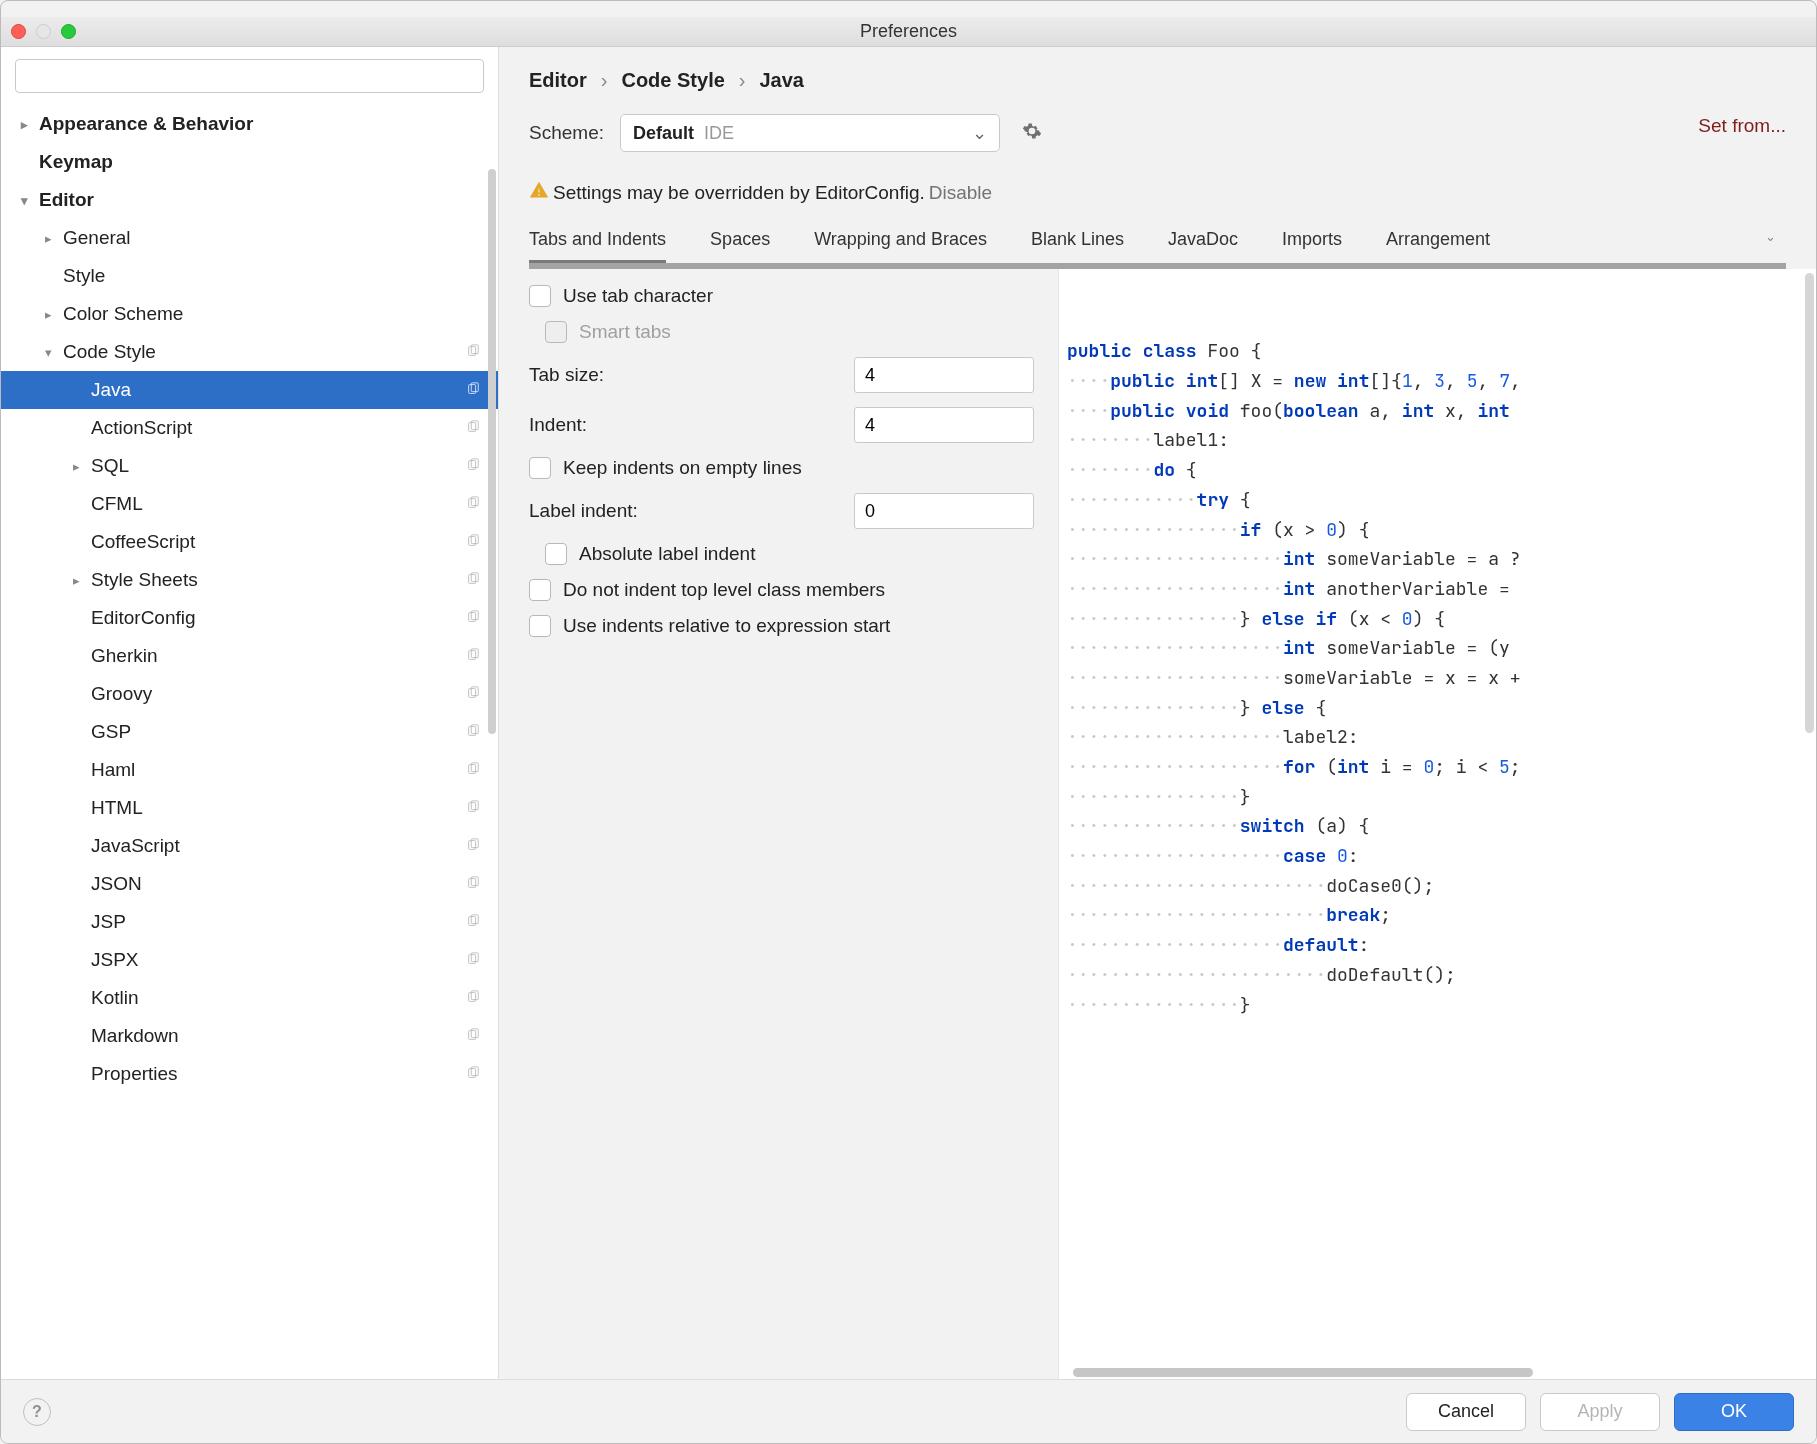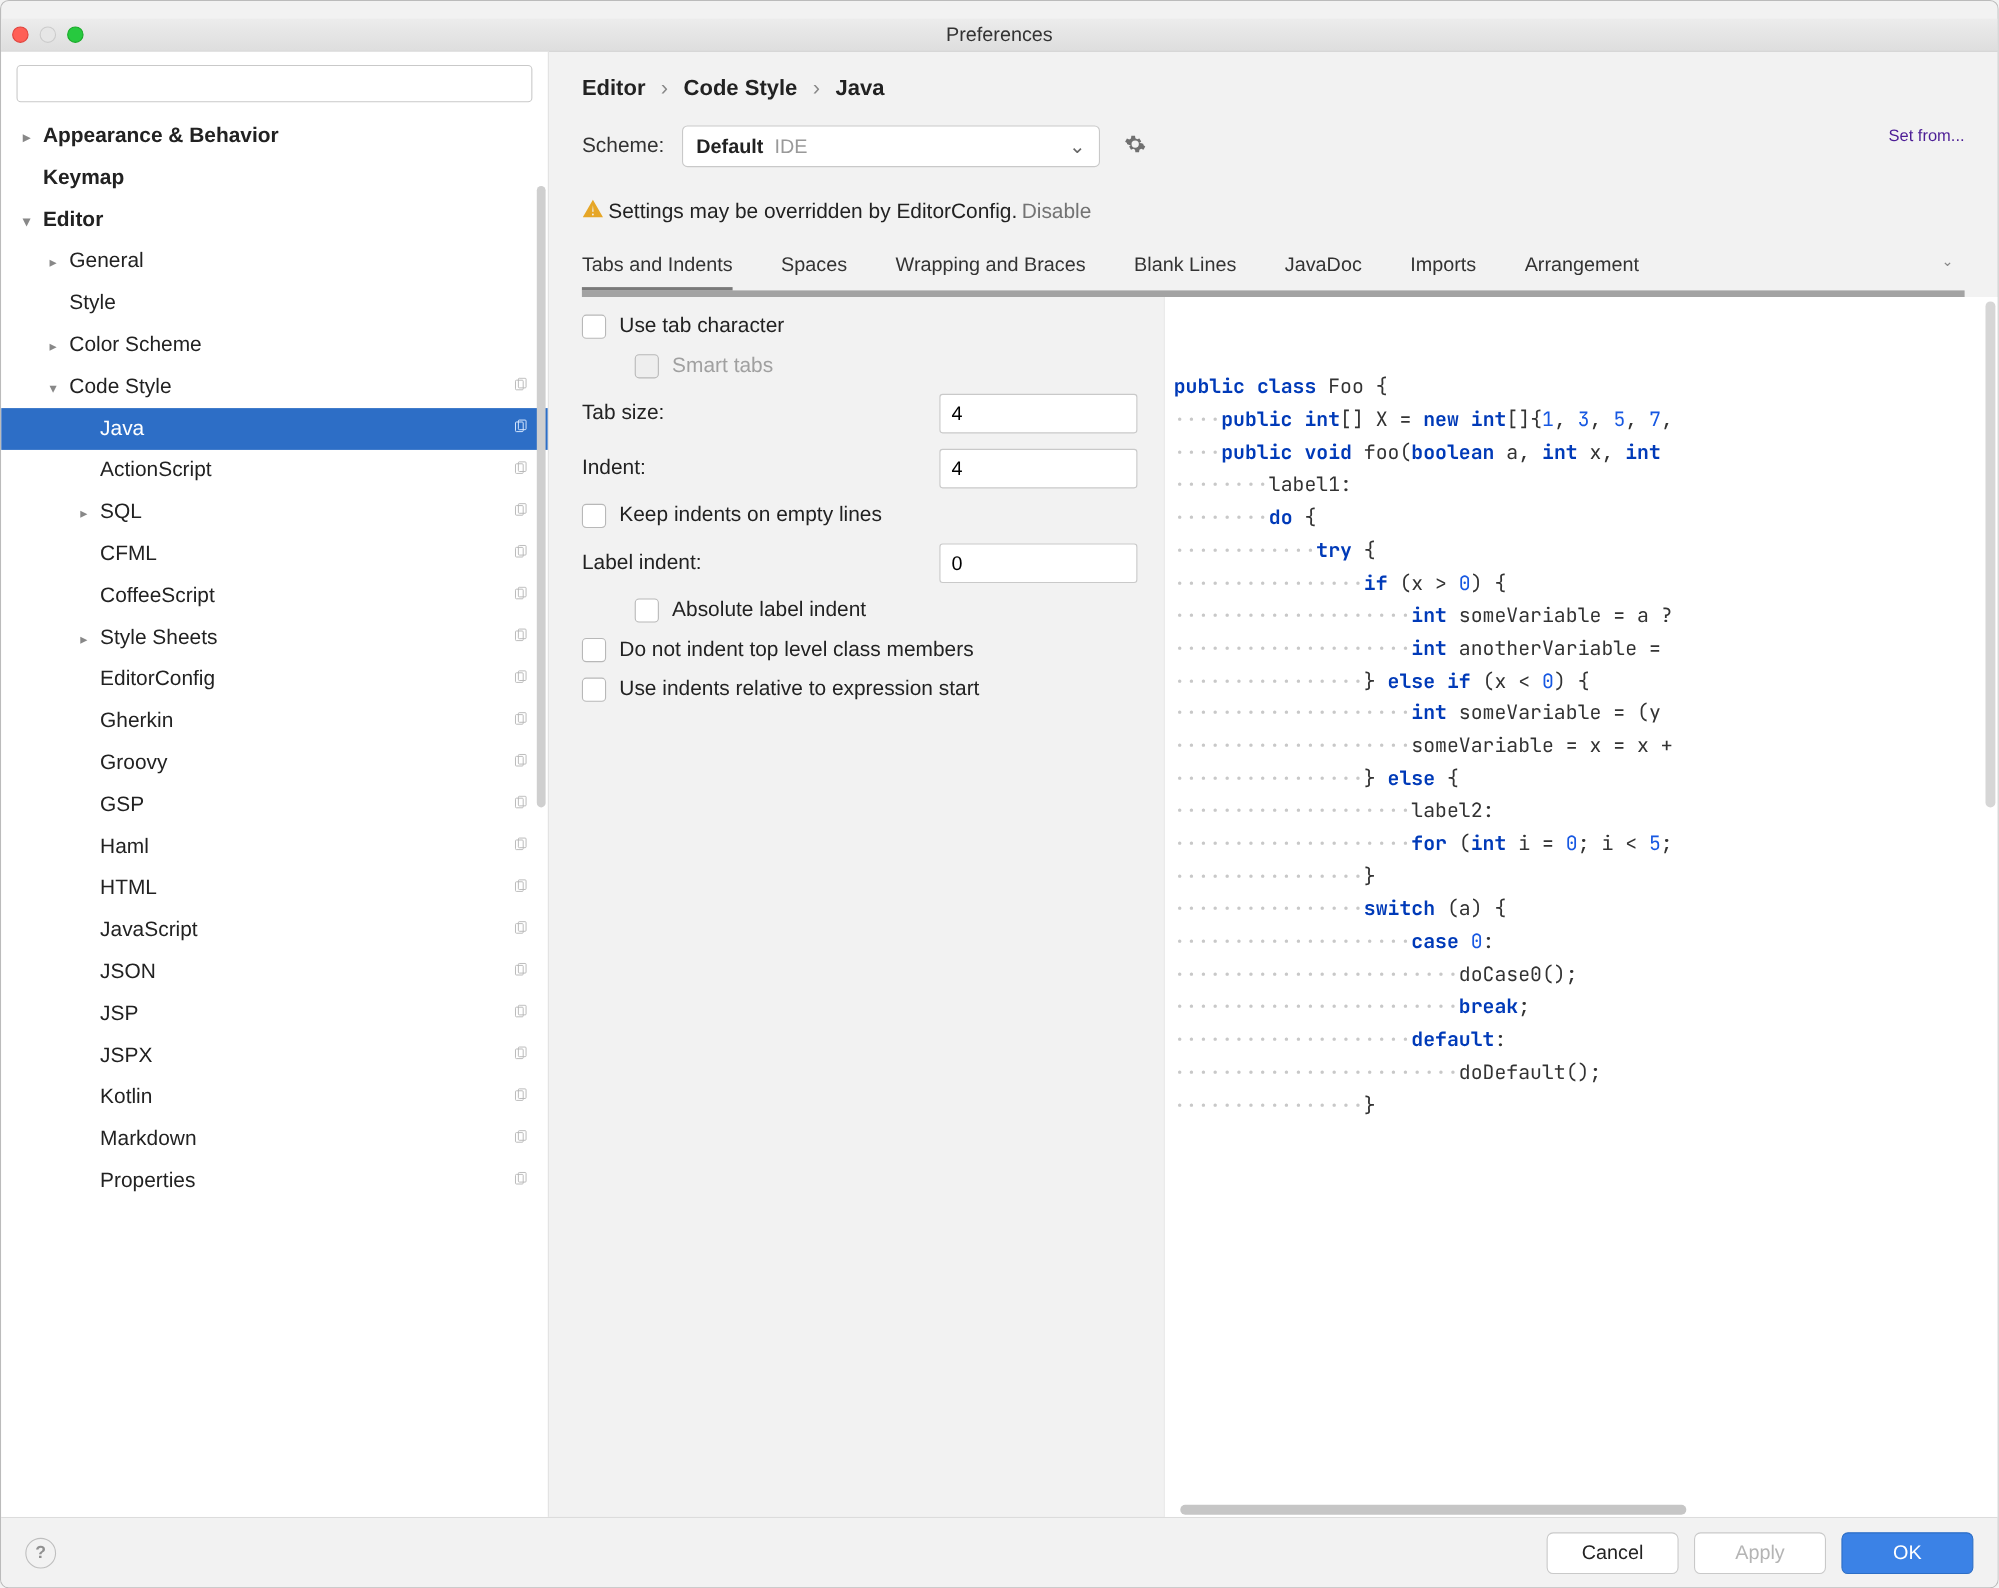--- a/index.html
+++ b/index.html
@@ -31,34 +31,34 @@
 .sidebar-scroll { position:absolute; right:2px; top:122px; width:8px; height:565px; background:#cfcfcf; border-radius:4px; }
 .main { flex:1; background:#f2f2f2; display:flex; flex-direction:column; min-width:0;}
 .main-head { padding:22px 30px 0 30px; }
 .breadcrumb { font-size:20px; font-weight:700; color:#222; display:flex; align-items:center; gap:14px;}
 .breadcrumb .sep { color:#888; font-weight:400;}
 .scheme-row { display:flex; align-items:center; gap:16px; margin-top:22px; position:relative;}
 .scheme-label { font-size:19px; color:#333;}
 .scheme-select { width:380px; height:38px; border:1px solid #c9c9c9; border-radius:5px; background:#fff; display:flex; align-items:center; padding:0 12px; font-size:18px; gap:10px; position:relative;}
 .scheme-select .caret { margin-left:auto; color:#666;}
 .gear { color:#6d6d6d; font-size:18px; padding:6px;}
-.setfrom { position:absolute; right:30px; top:68px; color:#4c1d95; font-size:15px;}
+.setfrom { position:absolute; right:30px; top:68px; color:#7f1d1d; font-size:19px;}
 .warning-row { display:flex; align-items:center; gap:4px; margin-top:28px; font-size:19px;}
 .warn-icon { color:#e6a627; font-size:20px;}
 .link { color:#737373; }
 .tabs-row { display:flex; gap:44px; margin-top:24px; position:relative; border-bottom:6px solid #a3a3a3; padding-bottom:0;}
 .tab { font-size:18px; color:#333; padding-bottom:10px; cursor:default;}
 .tab.active { border-bottom:3px solid #7a7a7a; font-weight:400;}
 .tab-expand { margin-left:auto; color:#888; padding-right:10px;}
 .content-split { flex:1; display:flex; min-height:0;}
 .form-col { width:560px; padding:16px 24px 16px 30px; font-size:19px; display:flex; flex-direction:column; gap:14px; border-right:1px solid #e8e8e8; background:#f2f2f2;}
 .chk-row { display:flex; align-items:center; gap:12px;}
 .chk { width:22px; height:22px; border:1px solid #b8b8b8; border-radius:4px; background:#fff;}
 .chk.disabled { background:#eee;}
-.sub-indent { margin-left:48px; color:#a0a0a0;}
+.sub-indent { margin-left:16px; color:#a0a0a0;}
 .num-row { display:flex; align-items:center; justify-content:space-between;}
 .num-input { width:180px; height:36px; border:1px solid #c9c9c9; border-radius:3px; padding:0 10px; font-size:18px; background:#fff;}
 .preview { flex:1; background:#fff; overflow:auto; position:relative; font-family: "SF Mono","JetBrains Mono","Menlo",monospace; font-size:18px; line-height:1.65; padding:8px 0 8px 8px; white-space:pre; color:#333;}
 .preview .kw { color:#003ab8; font-weight:700;}
 .preview .num { color:#1758e2;}
 .preview .dots { color:#c8c8c8;}
 .preview-scrollbar-h { position:absolute; bottom:2px; left:14px; width:460px; height:9px; background:#c6c6c6; border-radius:5px;}
 .preview-scrollbar-v { position:absolute; right:2px; top:4px; width:9px; height:460px; background:#d6d6d6; border-radius:5px;}
 .footer { height:64px; border-top:1px solid #dcdcdc; background:#f2f2f2; display:flex; align-items:center; padding:0 22px; gap:14px;}
 .help { width:28px; height:28px; border:1.5px solid #bfbfbf; border-radius:50%; color:#909090; display:flex; align-items:center; justify-content:center; font-size:16px; font-weight:700;}

